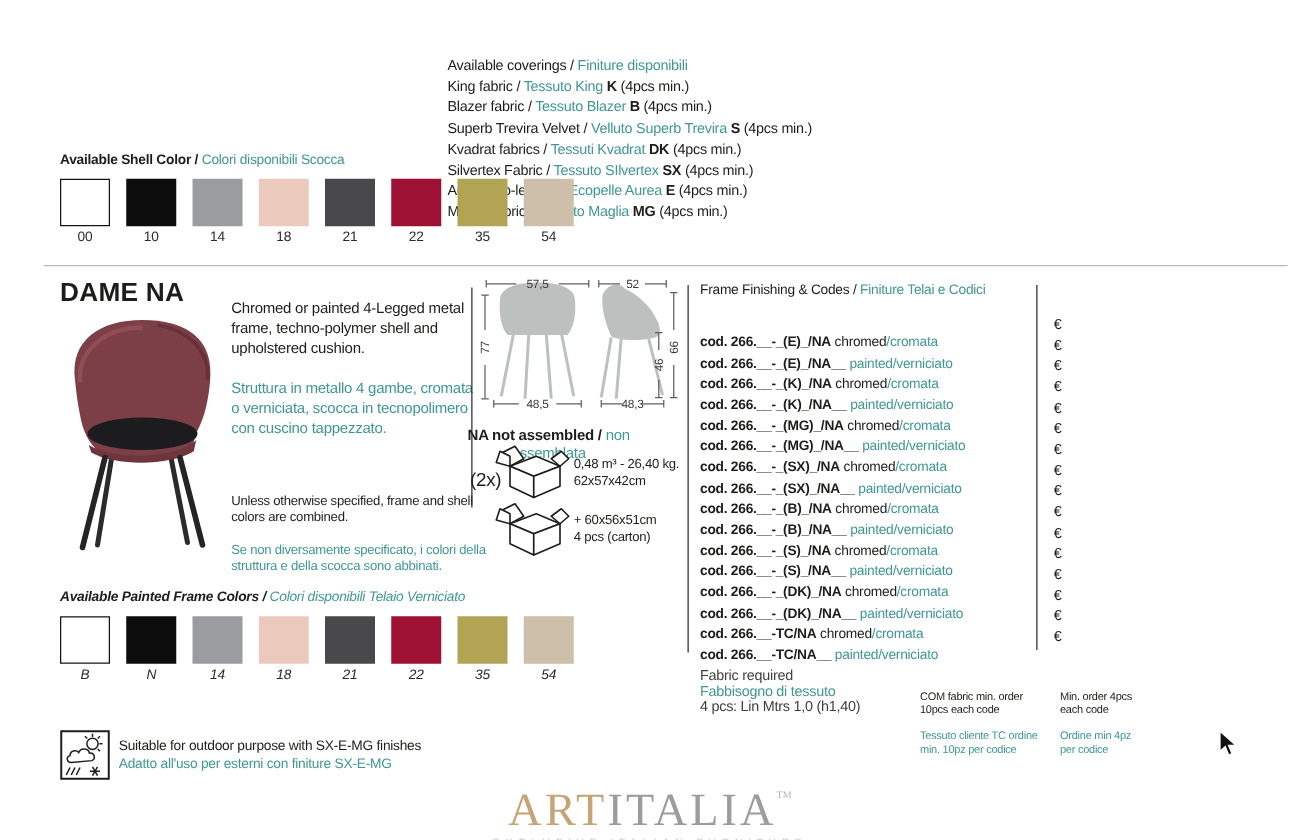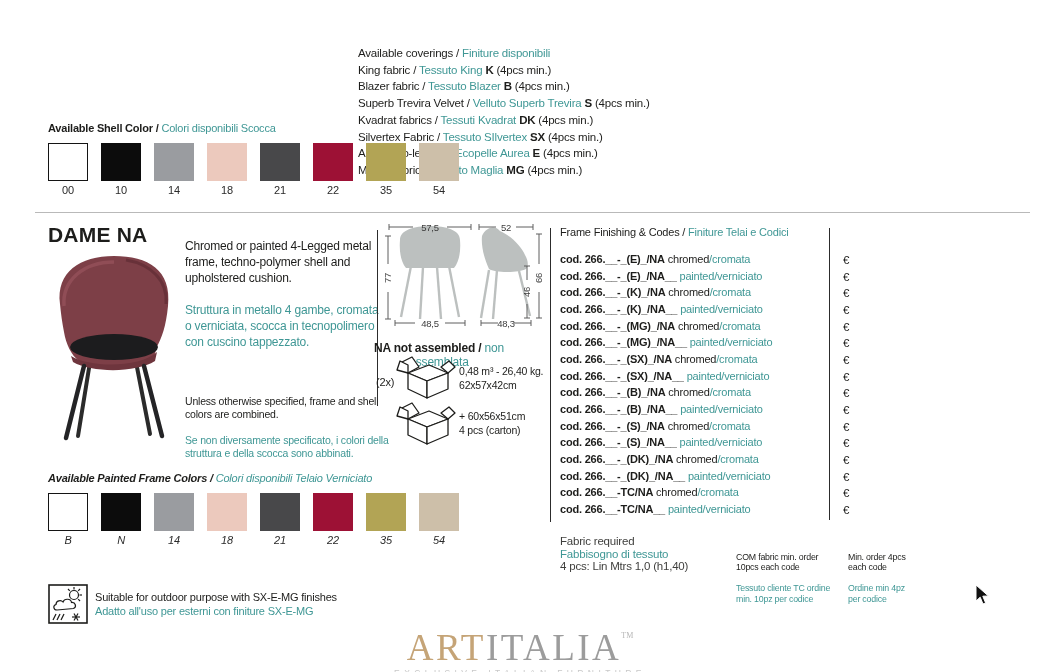--- a/index.html
+++ b/index.html
@@ -31,27 +31,27 @@
   .desc { left:185px; top:222px; width:200px; white-space:pre-line; font-size:12px; line-height:16px; }
   .desc-notes { left:185px; top:382px; width:205px; white-space:pre-line; font-size:10.5px; line-height:13px; }
 
   .vline { width:1px; background:#2c2c2c; }
   .vline1 { left:377px; top:230px; height:176px; }
   .vline2 { left:550px; top:228px; height:294px; }
   .vline3 { left:829px; top:228px; height:292px; }
 
   .pack-title { left:356px; top:341px; width:166px; text-align:center; font-size:12px; font-weight:700; }
   .pack-title .t-teal { font-weight:400; }
-  .pack-2x { left:376px; top:376px; font-size:11px; color:#1d1d1b; }
+  .pack-2x { left:376px; top:376px; font-size:15px; color:#1d1d1b; }
   .pack-text { white-space:pre-line; font-size:10.5px; line-height:13.5px; }
   .pack-text1 { left:459px; top:365px; }
   .pack-text2 { left:459px; top:410px; }
 
   .codes { left:560px; top:226px; width:268px; }
-  .codes-heading { font-size:11px; margin-bottom:13px; }
+  .codes-heading { font-size:11px; margin-bottom:28px; }
   .code-row { font-size:11px; line-height:16.65px; white-space:nowrap; }
   .code-row .code { font-weight:700; }
   .code-row.painted .fin-en { color:#3f9795; }
   .fin-it { color:#3f9795; }
   .euro-col { left:843px; top:252px; font-size:11.5px; line-height:16.65px; color:#1d1d1b; }
 
   .fabric-req { left:560px; top:535px; font-size:11.5px; line-height:12.5px; }
   .small-note { font-size:8.8px; line-height:10.5px; white-space:pre-line; }
   .com-note { left:736px; top:541px; }
   .min-note { left:848px; top:541px; }

